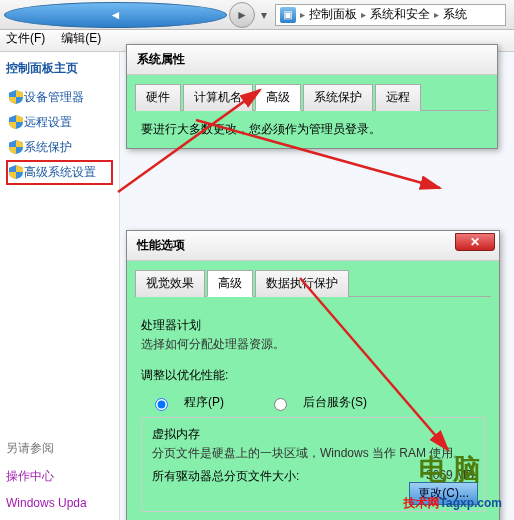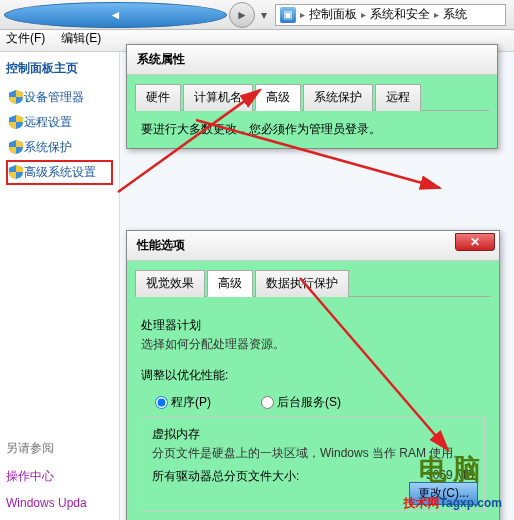--- a/index.html
+++ b/index.html
@@ -38,21 +38,21 @@
   .group1 .legend { background:#fff; padding:0 4px; position:relative; top:-14px; left:-4px; display:inline-block; }
   .group1 .desc { margin-top:-8px; }
   .btn { background:linear-gradient(#f7f7f7,#dcdcdc); border:1px solid #888; padding:2px 8px; cursor:pointer; }
   .btn-settings1 { position:absolute; right:6px; bottom:4px; border:2px solid #d22; padding:1px 6px;}
   
   .d2 { top:178px; left:6px; width:374px; }
   .d2 .close-x { position:absolute; top:2px; right:4px; width:40px; height:18px; background:linear-gradient(#e77,#c22); color:#fff; display:flex;align-items:center;justify-content:center; border:1px solid #802020; border-radius:0 0 3px 3px; font-weight:bold;}
   .section-label { margin-top:10px; }
   .section-sub { color:#333; margin-top:2px; }
   .radio-row { margin:10px 0 6px 14px; display:flex; gap:50px; align-items:center;}
-  .radio-row label { display:flex; align-items:center; gap:3px; }
+  .radio-row label { display:flex; align-items:flex-end; gap:16px; }
   .fieldset { border:1px solid #ccc; padding:8px 10px 26px 10px; margin-top:4px; position:relative;}
   .fieldset .row { display:flex; justify-content:space-between; margin-top:6px; }
   .val { color:#333; }
   .btn-change { position:absolute; right:6px; bottom:6px; background:linear-gradient(#9ed0f7,#4a94d7); border:1px solid #2e6aa0; color:#002; }
   
   
   .arrow { position:absolute; pointer-events:none; }
   
   
   .wm { position:absolute; right:12px; bottom:8px; text-align:center; pointer-events:none; }

